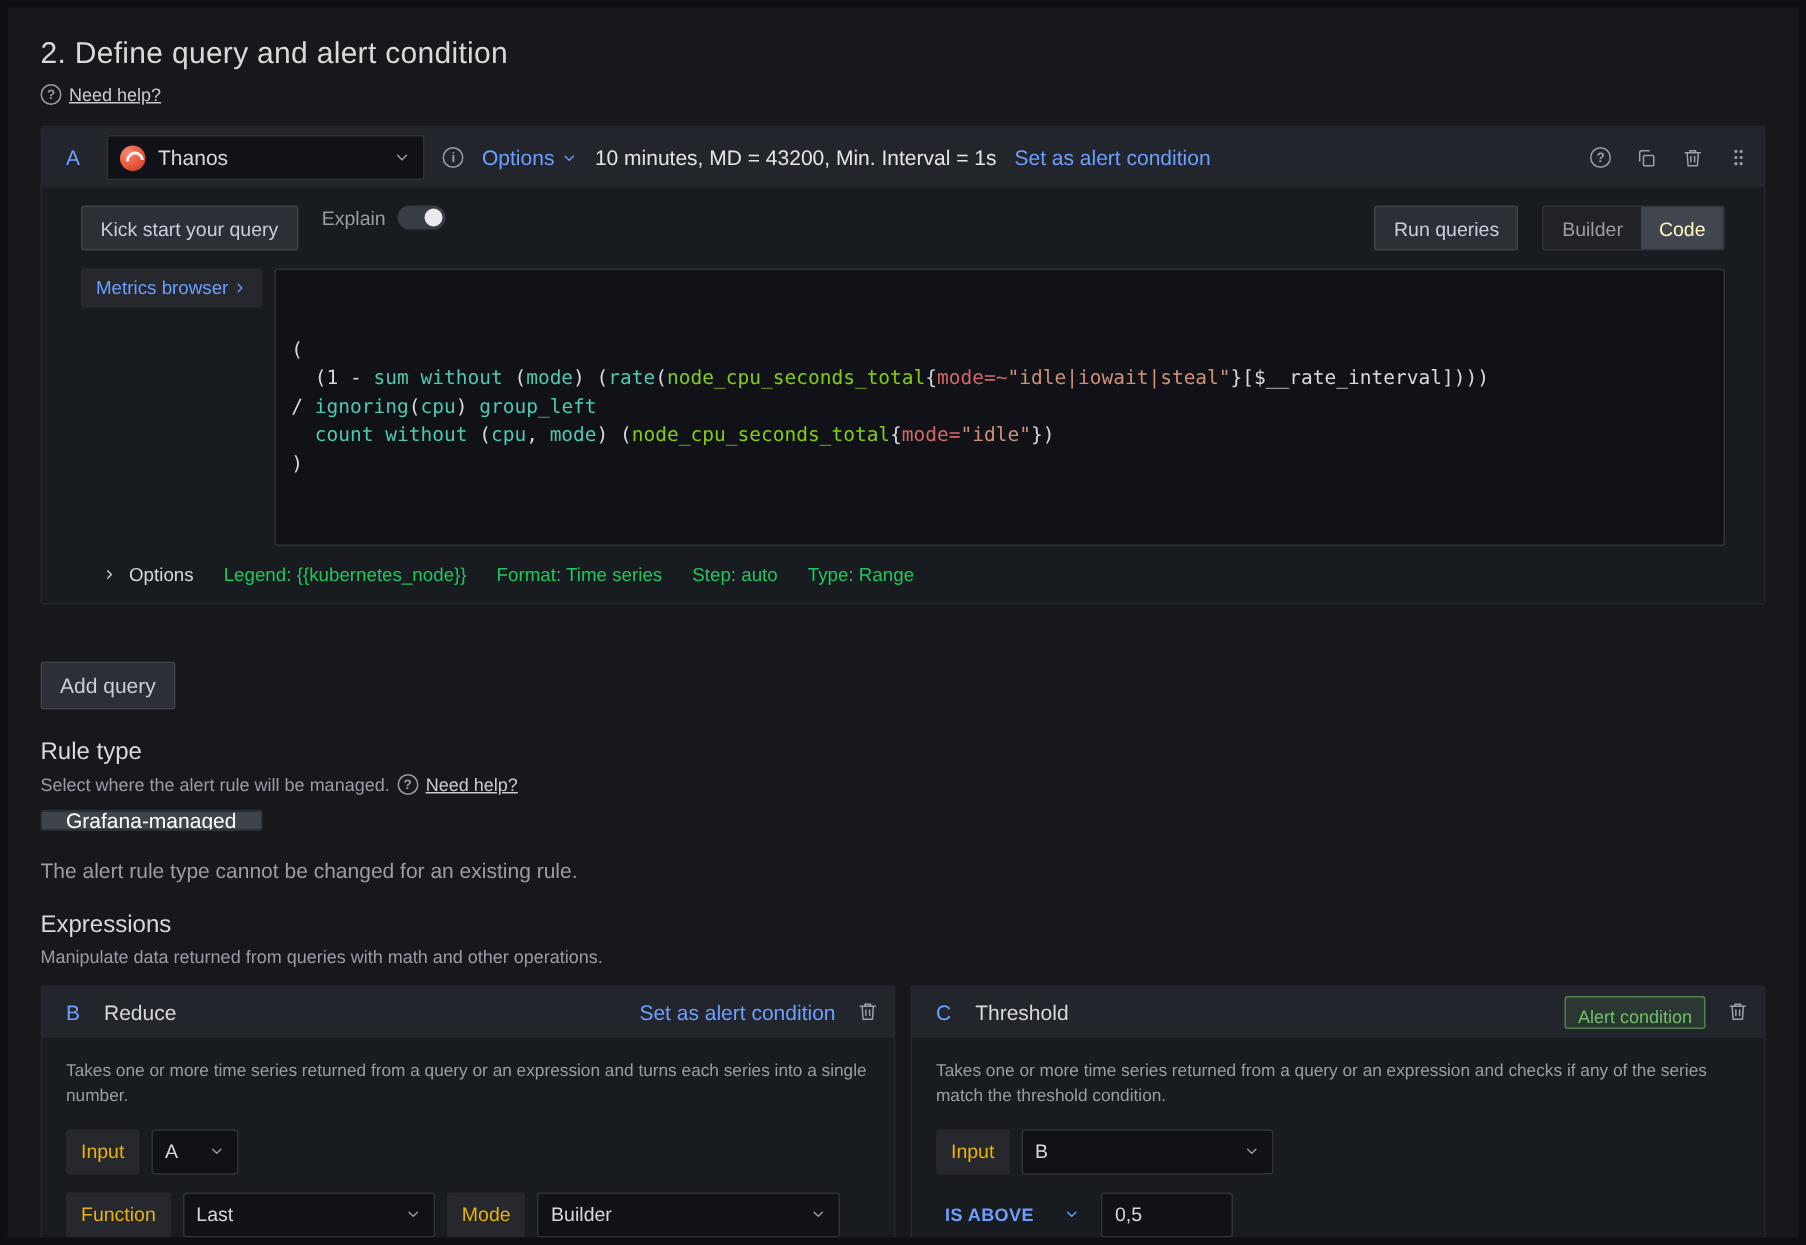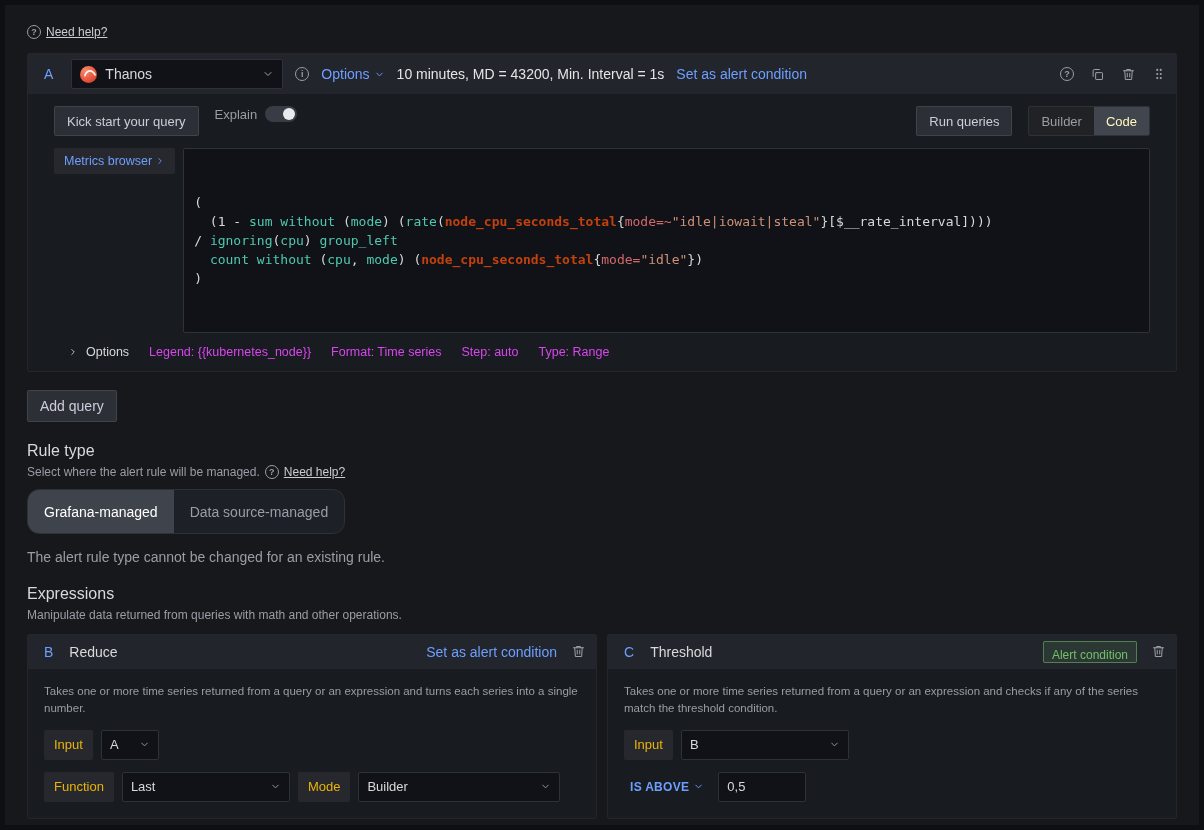--- a/index.html
+++ b/index.html
@@ -39,60 +39,61 @@
   .spacer { flex: 1; }
   .mode-group { display: flex; border: 1px solid #2c3235; border-radius: 2px; overflow: hidden; height: 30px; background: #202226; }
   .mode-item { padding: 0 12px; display: flex; align-items: center; font-size: 13px; color: #9a9da5; background: transparent; border: none; cursor: pointer; font-family: inherit; }
   .mode-item.active { background: #41454d; color: #fef9c3; font-weight: 500; }
 
   .editor-row { display: flex; align-items: flex-start; gap: 8px; margin-top: 12px; }
   .metrics-browser { background: rgba(204,204,220,.08); color: #6e9fff; font-size: 12.5px; height: 26px; padding: 0 10px; border: none; border-radius: 2px; cursor: pointer; font-family: inherit; display: inline-flex; align-items: center; gap: 3px; }
   .code-editor { flex: 1; background: #111217; border: 1px solid #2c3235; border-radius: 2px; padding: 6px 10px; font-family: "DejaVu Sans Mono", "Liberation Mono", monospace; font-size: 13px; line-height: 19px; white-space: pre; min-height: 107px; cursor: text; overflow: hidden; }
   .tok-p { color: #d8d9da; }
   .tok-k { color: #4ec9b0; }
-  .tok-m { color: #c2410c; font-weight: bold; }
+  .tok-m { color: #84cc16; font-weight: normal; }
   .tok-l { color: #d16969; }
   .tok-s { color: #ce9178; }
 
   .opt-row { display: flex; align-items: center; gap: 20px; padding: 12px 0 12px 14px; font-size: 12.5px; }
   .opt-toggle { display: inline-flex; align-items: center; gap: 8px; color: #d8d9da; font-weight: 500; background: none; border: none; cursor: pointer; font-family: inherit; font-size: 12.5px; }
-  .opt-item { color: #d946ef; }
-
-  
-  .add-query { margin-top: 18px; height: 32px; font-size: 14px; }
+  .opt-item { color: #22c55e; }
+
+  
+  .add-query { margin-top: 38px; height: 32px; font-size: 14px; }
   .section { margin-top: 20px; }
   .section-title { font-size: 16px; font-weight: 500; color: #d8d9da; }
   .section-sub { font-size: 12px; color: #9a9da5; margin-top: 5px; display: flex; align-items: center; gap: 5px; }
-  .radio-group { display: inline-flex; border: 1px solid #2c3235; border-radius: 12px; overflow: hidden; margin-top: 10px; height: 45px; background: #1d2026; }
+  .radio-group { display: inline-flex; border: 1px solid #2c3235; border-radius: 2px; overflow: hidden; margin-top: 10px; height: 14px; background: #1d2026; }
   .radio-item { padding: 0 16px; display: flex; align-items: center; font-size: 14px; color: #9a9da5; background: transparent; border: none; cursor: pointer; font-family: inherit; }
   .radio-item.active { background: #3f434b; color: #ffffff; font-weight: 500; }
   .note { margin-top: 15px; font-size: 14px; color: #9a9da5; }
 
   
   .expr-row { display: flex; gap: 10px; margin-top: 12px; align-items: flex-start; }
   .expr-card { flex: 1; border: 1px solid #24262c; border-radius: 2px; background: #181b1f; }
   .expr-header { display: flex; align-items: center; gap: 10px; height: 34px; background: #22252b; padding: 0 10px; border-bottom: 1px solid #24262c; }
   .expr-title { font-size: 14px; color: #d8d9da; }
   .expr-header-right { margin-left: auto; display: flex; align-items: center; gap: 14px; }
   .badge { display: inline-flex; align-items: center; gap: 5px; height: 22px; padding: 0 8px; font-size: 12px; color: #73bf69; background: rgba(115,191,105,.12); border: 1px solid rgba(115,191,105,.55); border-radius: 2px; flex-direction: column; }
   .badge svg path { stroke: #73bf69; stroke-width: 3; fill: none; stroke-linecap: round; stroke-linejoin: round; }
   .expr-body { padding: 14px 16px 16px; }
   .desc { font-size: 11.5px; color: #9a9da5; line-height: 1.5; }
   .field-row { display: flex; align-items: center; gap: 8px; margin-top: 12px; }
   .chip { background: rgba(204,204,220,.08); height: 30px; display: inline-flex; align-items: center; padding: 0 10px; font-size: 13px; color: #eab308; border-radius: 2px; }
   .select { height: 30px; background: #111217; border: 1px solid #2c3235; border-radius: 2px; display: inline-flex; align-items: center; gap: 8px; padding: 0 8px; font-size: 13px; color: #d8d9da; cursor: pointer; font-family: inherit; }
   .w-sm { width: 58px; } .w-md { width: 168px; } .w-lg { width: 202px; }
-  .cond-btn { color: #6e9fff; font-size: 12px; font-weight: 700; letter-spacing: .3px; display: inline-flex; align-items: center; gap: 4px; background: none; border: none; cursor: pointer; font-family: inherit; padding: 0 6px; }
+  .cond-btn { color: #6e9fff; font-size: 12px; font-weight: 700; letter-spacing: .3px; display: inline-flex; align-items: center; gap: 20px; background: none; border: none; cursor: pointer; font-family: inherit; padding: 0 6px; }
   .num-input { width: 88px; height: 30px; background: #111217; border: 1px solid #2c3235; border-radius: 2px; color: #d8d9da; font-size: 13px; padding: 0 8px; font-family: inherit; }
 </style>
 </head>
 <body>
 
 <div class="screen">
 
+  <h1 class="page-title">2. Define query and alert condition</h1>
   <p class="page-sub">
     <span class="circle-icon">?</span>
     <a class="link-underline">Need help?</a>
   </p>
 
   
   <div class="query-card">
     <div class="q-header">
       <button class="ref-id">A</button>
       <div class="ds-picker">
@@ -186,21 +187,20 @@
   
   <div class="section">
     <h2 class="section-title">Rule type</h2>
     <p class="section-sub">
       <span>Select where the alert rule will be managed.</span>
       <span class="circle-icon">?</span>
       <a class="link-underline">Need help?</a>
     </p>
     <div class="radio-group">
       <button class="radio-item active">Grafana-managed</button>
-      <button class="radio-item">Data source-managed</button>
     </div>
     <p class="note">The alert rule type cannot be changed for an existing rule.</p>
   </div>
 
   
   <div class="section">
     <h2 class="section-title">Expressions</h2>
     <p class="section-sub">
       <span>Manipulate data returned from queries with math and other operations.</span>
     </p>

